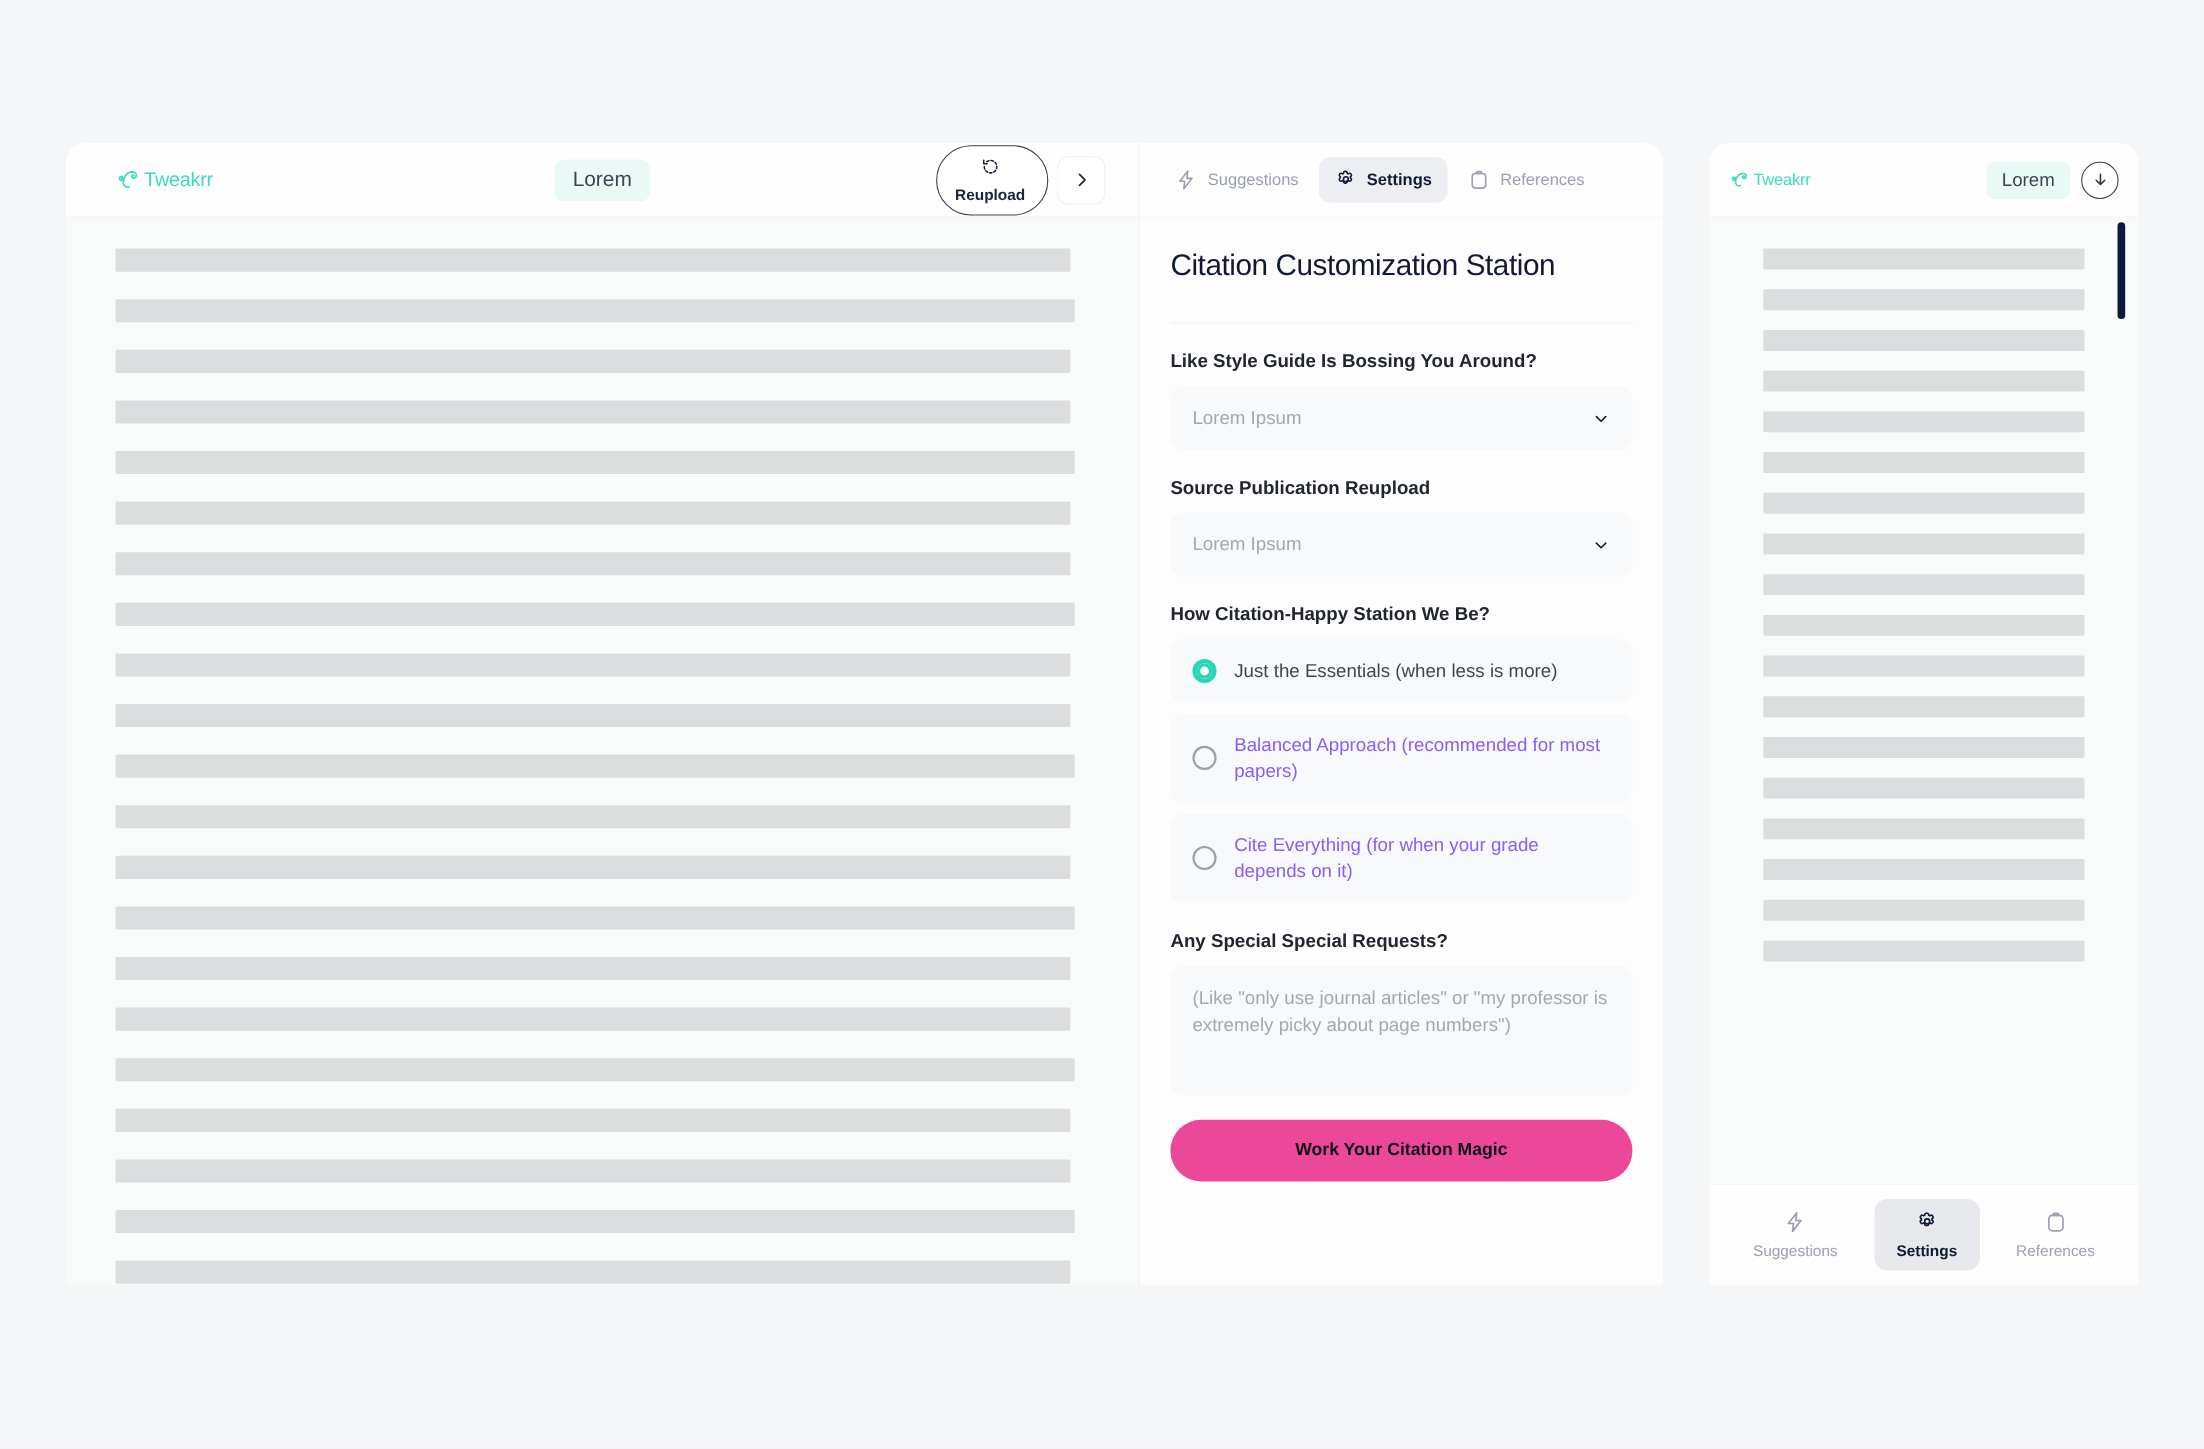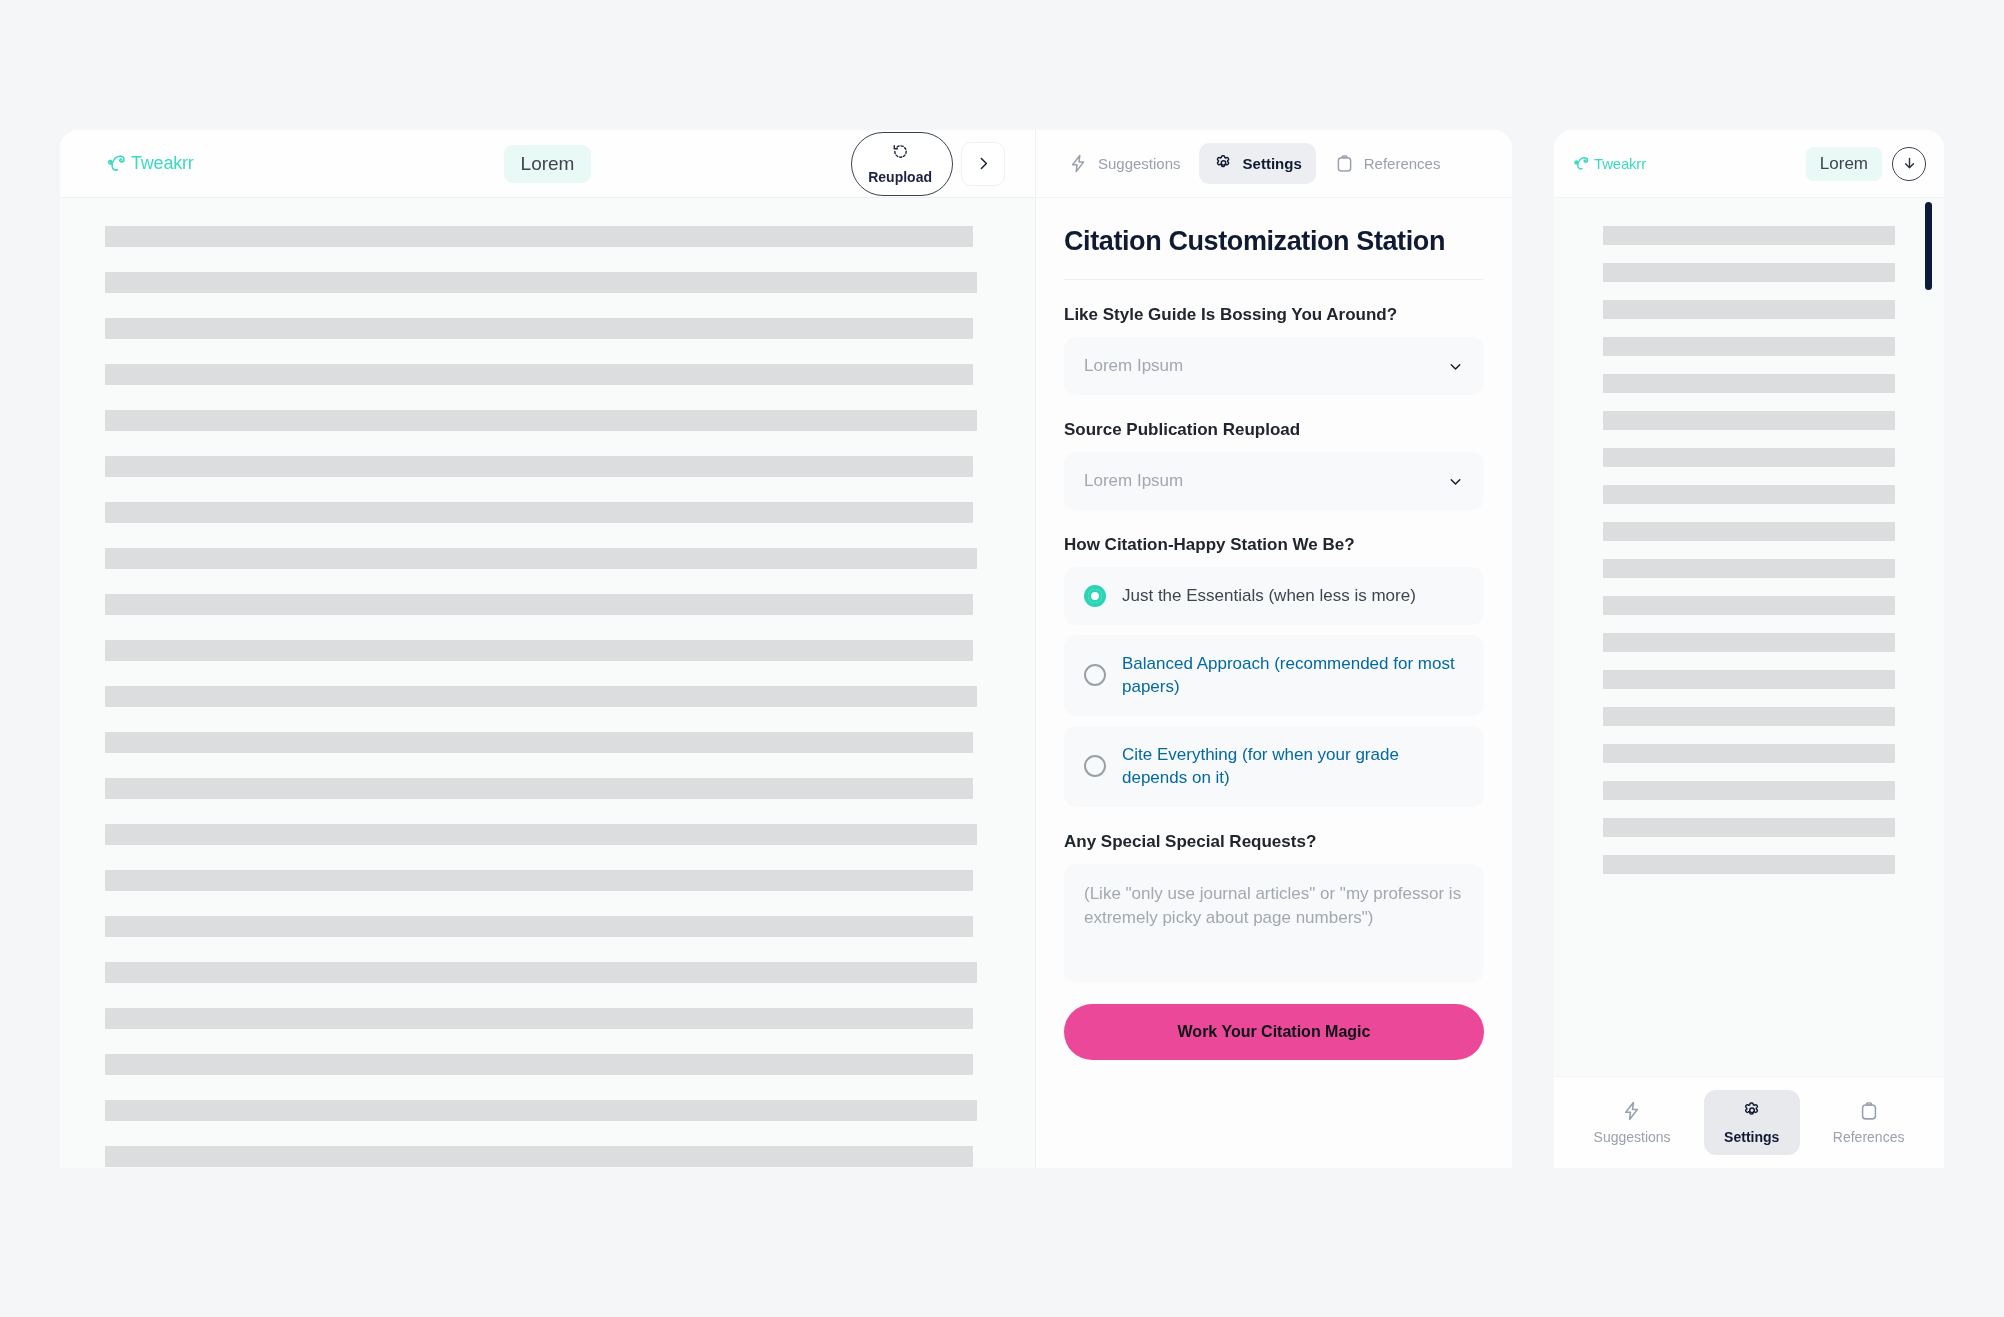--- a/index.html
+++ b/index.html
@@ -172,24 +172,24 @@
 
   .settings-scroll {
     flex: 1;
     padding: 28px 28px 0 28px;
     position: relative;
     overflow: hidden;
   }
 
   .panel-title {
     font-size: 27px;
-    font-weight: bold;
+    font-weight: normal;
     color: #101a33;
     letter-spacing: -0.4px;
-    padding-bottom: 22px;
+    padding-bottom: 36px;
     border-bottom: 1px solid #eef0f2;
   }
 
   .field-label {
     font-size: 17px;
     font-weight: bold;
     color: #21252d;
     margin: 25px 0 12px 0;
   }
 
@@ -226,21 +226,21 @@
     flex: none;
     background: #f8f9fa;
   }
   .radio-opt.selected .radio-dot {
     border: 4px solid #2ad4b4;
     background: #fff;
     box-shadow: inset 0 0 0 3px #2ad4b4;
   }
   .radio-text {
     font-size: 17px;
-    color: #0369a1;
+    color: #8b5cf6;
     line-height: 1.38;
   }
   .radio-opt.selected .radio-text { color: #3f4550; }
 
   .textarea-box {
     background: #f8f9fa;
     border-radius: 12px;
     padding: 18px 20px;
     min-height: 118px;
     cursor: text;

